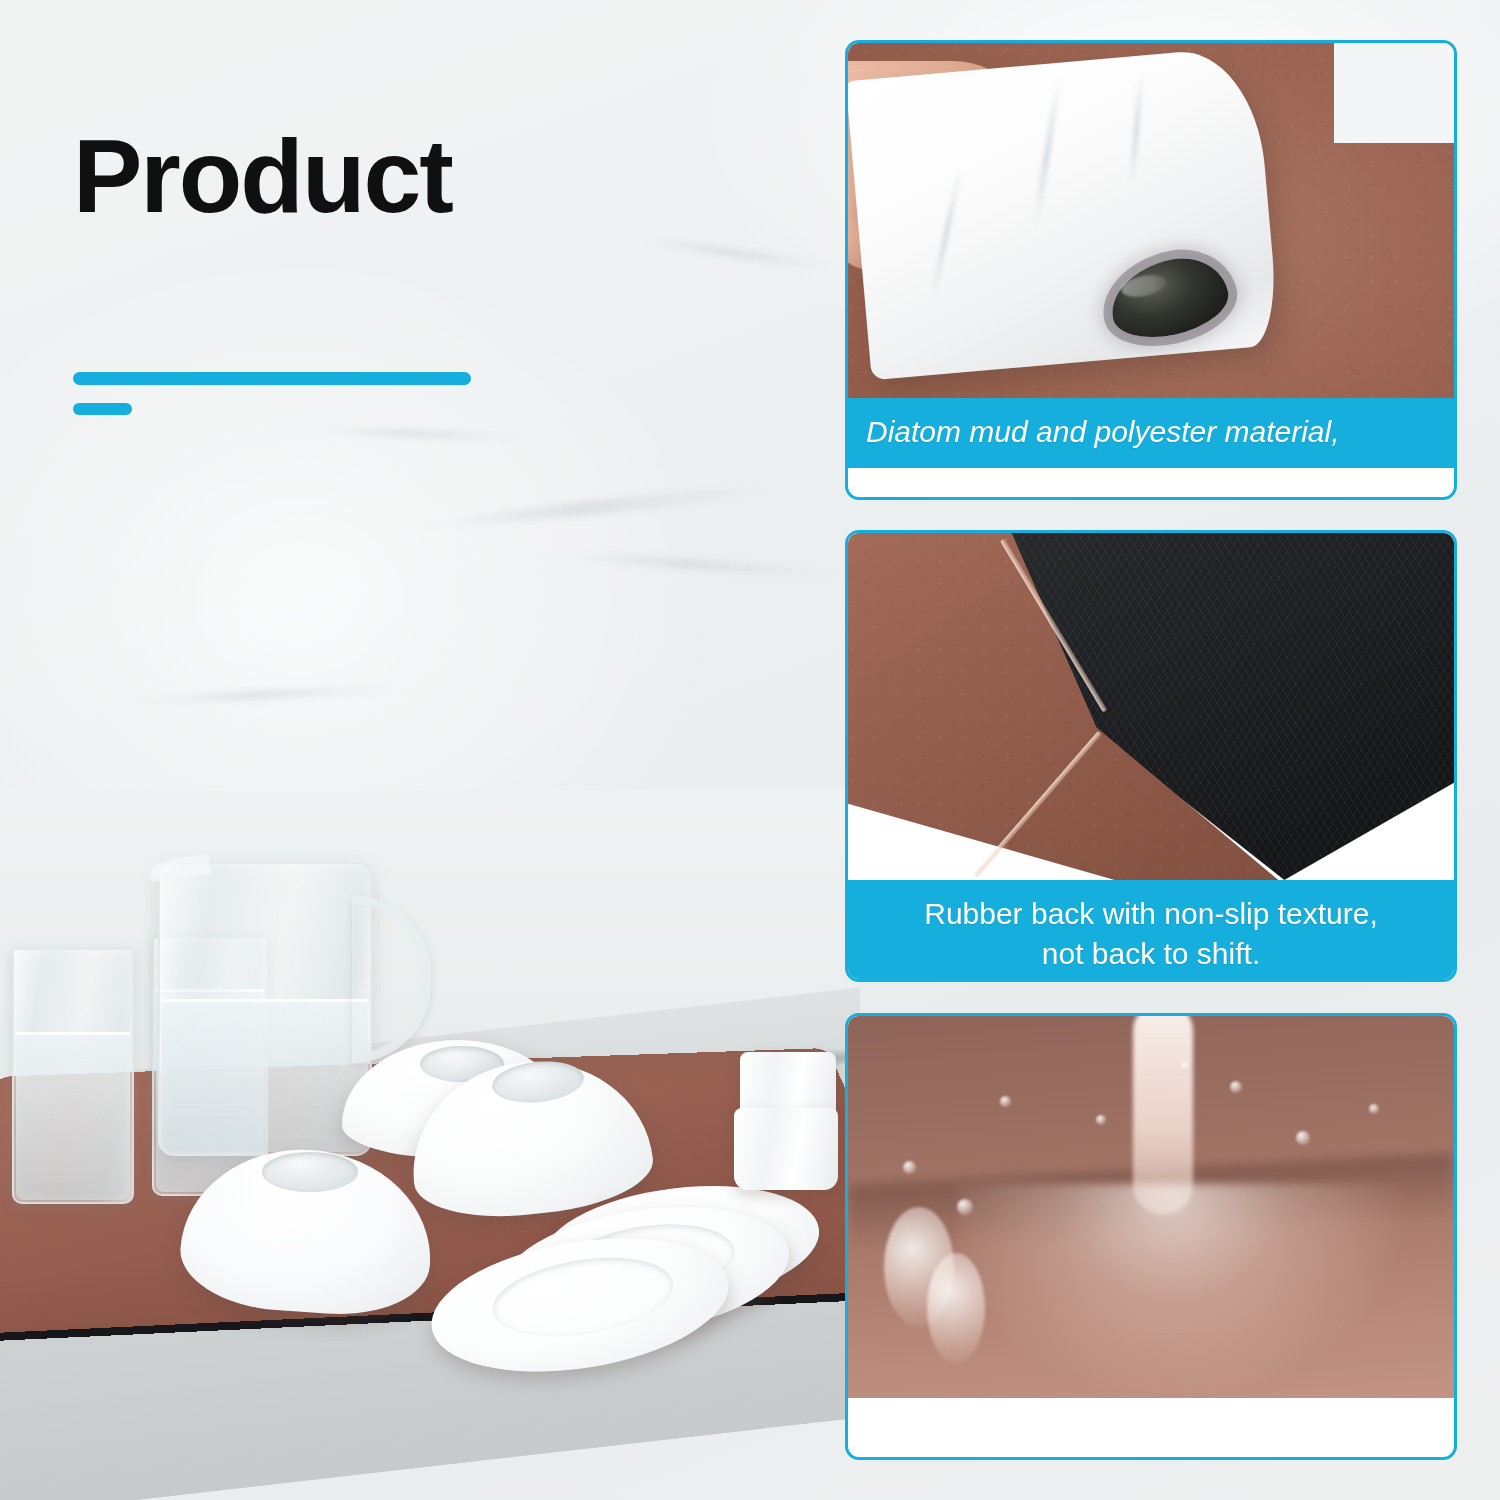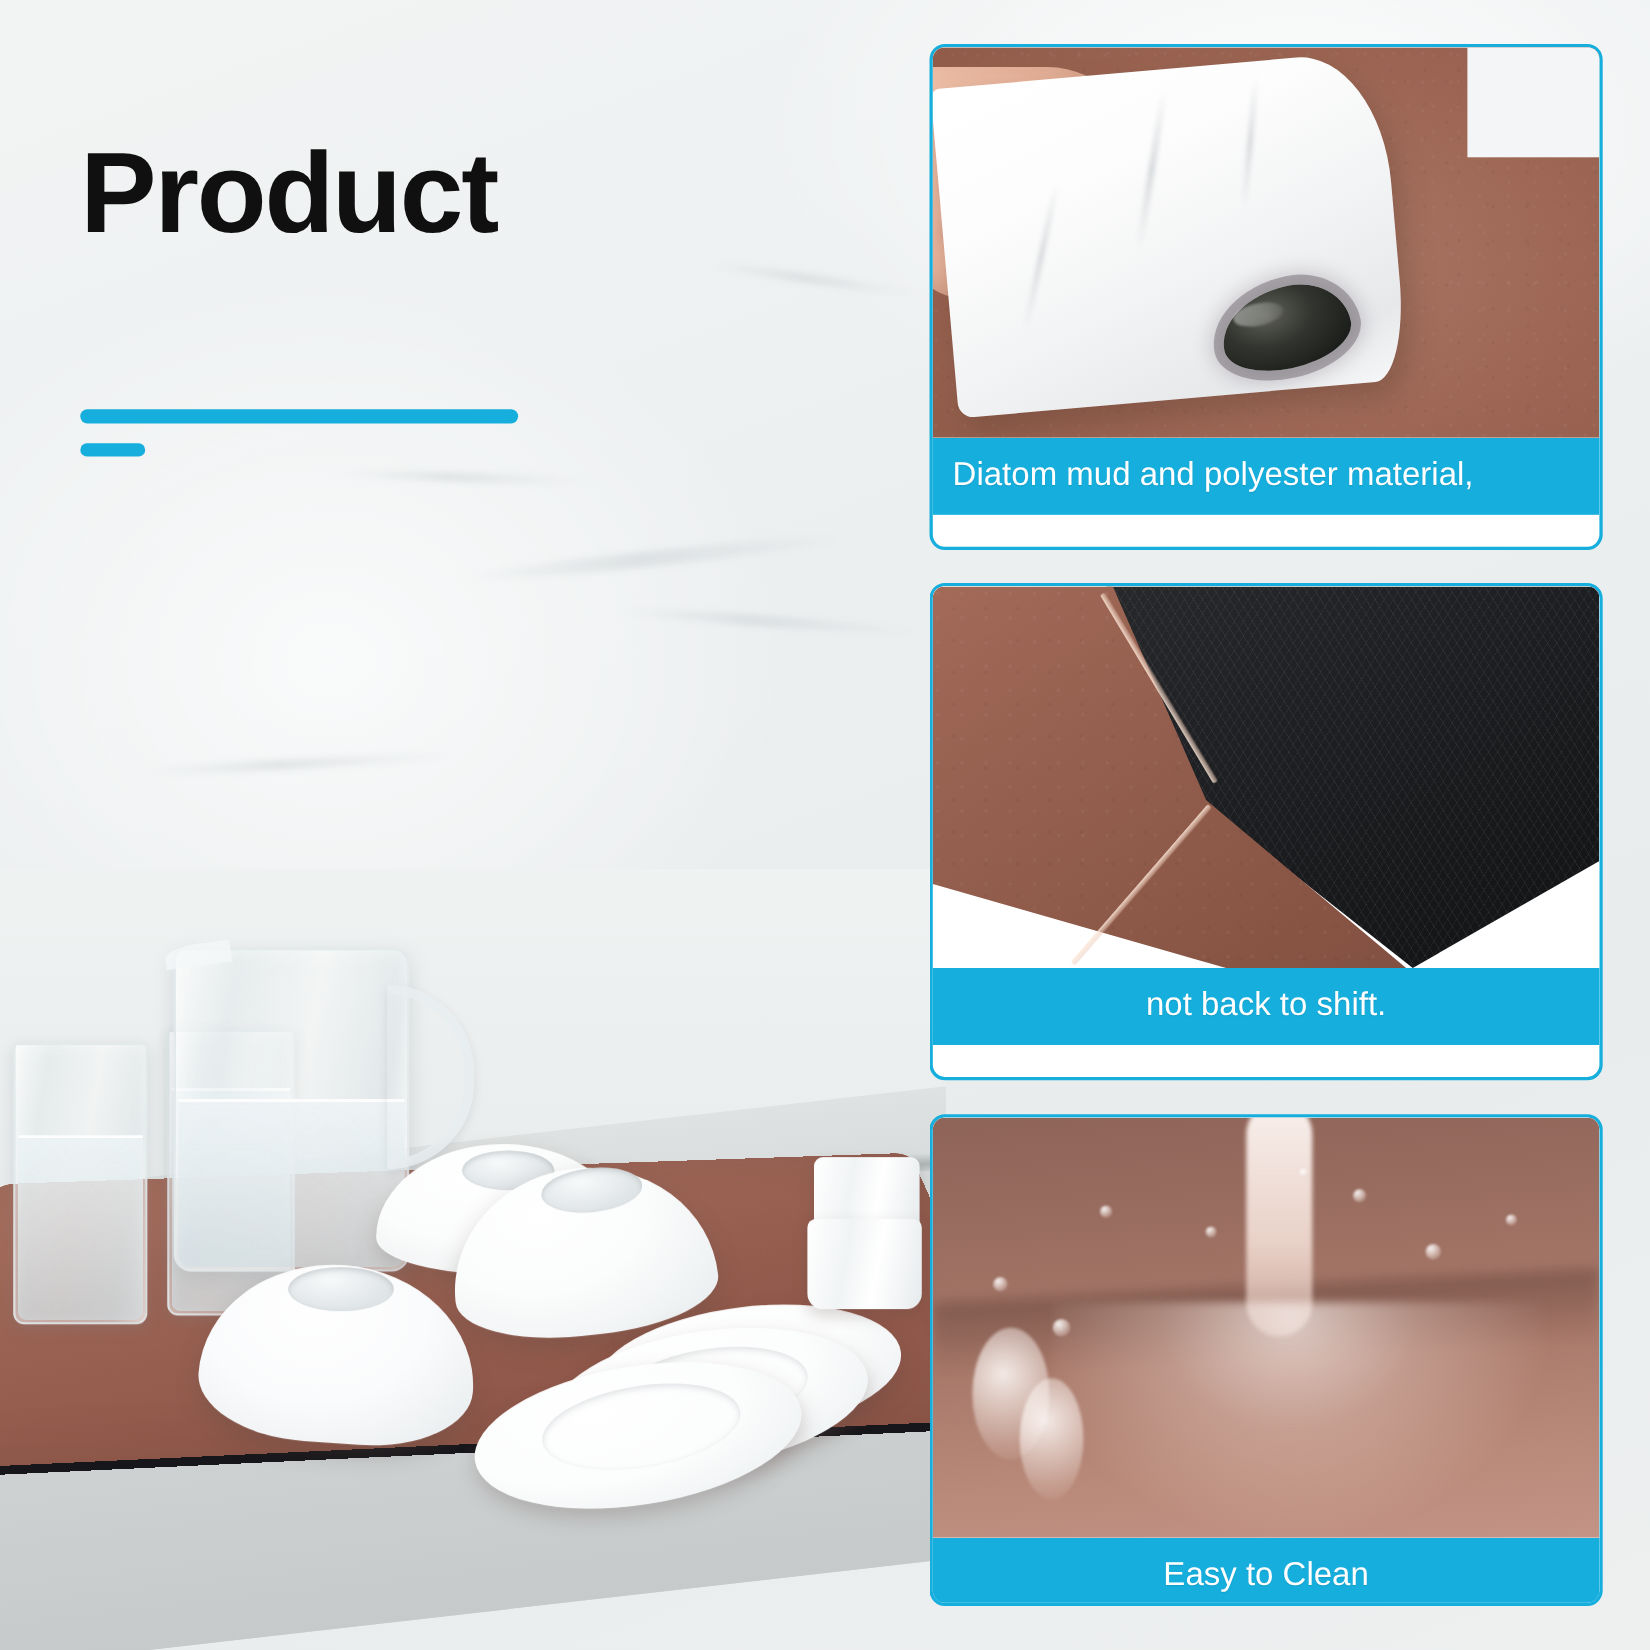--- a/index.html
+++ b/index.html
@@ -284,21 +284,21 @@
   }
   .caption {
     background: #16aedc;
     color: #ffffff;
     font-size: 30px;
     line-height: 1.32;
     padding: 14px 18px 16px 18px;
     box-sizing: border-box;
     text-shadow: 0 1px 1px rgba(0,0,0,0.10);
   }
-  .caption.left { text-align: left; }
+  .caption.left { text-align: left; font-style: italic; }
   .caption.center { text-align: center; }
 
   
   .p1-mat {
     position: absolute;
     inset: 0;
     background:
       radial-gradient(ellipse 520px 360px at 60% 55%, #a97562 0%, #9c6553 50%, #8d5846 100%);
   }
   .p1-mat-texture {
@@ -543,20 +543,21 @@
     <div class="panel-photo" style="height:347px;">
       <div class="p2-bg"></div>
       <div class="p2-black"></div>
       <div class="p2-black-texture"></div>
       <div class="p2-brown"></div>
       <div class="p2-brown-texture"></div>
       <div class="p2-seam" style="left:152px; top:8px; width:5px; height:200px; transform:rotate(-31deg); transform-origin:top left;"></div>
       <div class="p2-seam" style="left:250px; top:198px; width:5px; height:190px; transform:rotate(41deg); transform-origin:top left;"></div>
     </div>
     <div class="caption center">
+      <div>Rubber back with non-slip texture,</div>
       <div>not back to shift.</div>
     </div>
   </div>
 
   <div class="panel" style="top:1013px; height:447px;">
     <div class="panel-photo" style="height:382px;">
       <div class="p3-bg"></div>
       <div class="p3-ridge"></div>
       <div class="p3-stream"></div>
       <div class="p3-splash"></div>
@@ -564,18 +565,15 @@
       <div class="p3-foam" style="left:13%; top:62%; width:58px; height:110px;"></div>
       <div class="p3-droplet" style="left:9%; top:38%; width:13px; height:13px;"></div>
       <div class="p3-droplet" style="left:25%; top:21%; width:11px; height:11px;"></div>
       <div class="p3-droplet" style="left:41%; top:26%; width:10px; height:10px;"></div>
       <div class="p3-droplet" style="left:63%; top:17%; width:12px; height:12px;"></div>
       <div class="p3-droplet" style="left:74%; top:30%; width:14px; height:14px;"></div>
       <div class="p3-droplet" style="left:86%; top:23%; width:10px; height:10px;"></div>
       <div class="p3-droplet" style="left:55%; top:12%; width:9px; height:9px;"></div>
       <div class="p3-droplet" style="left:18%; top:48%; width:16px; height:16px;"></div>
     </div>
-    <div class="caption center">
-      <div>Easy to Clean</div>
-    </div>
   </div>
 
 </div>
 
 </body></html>

